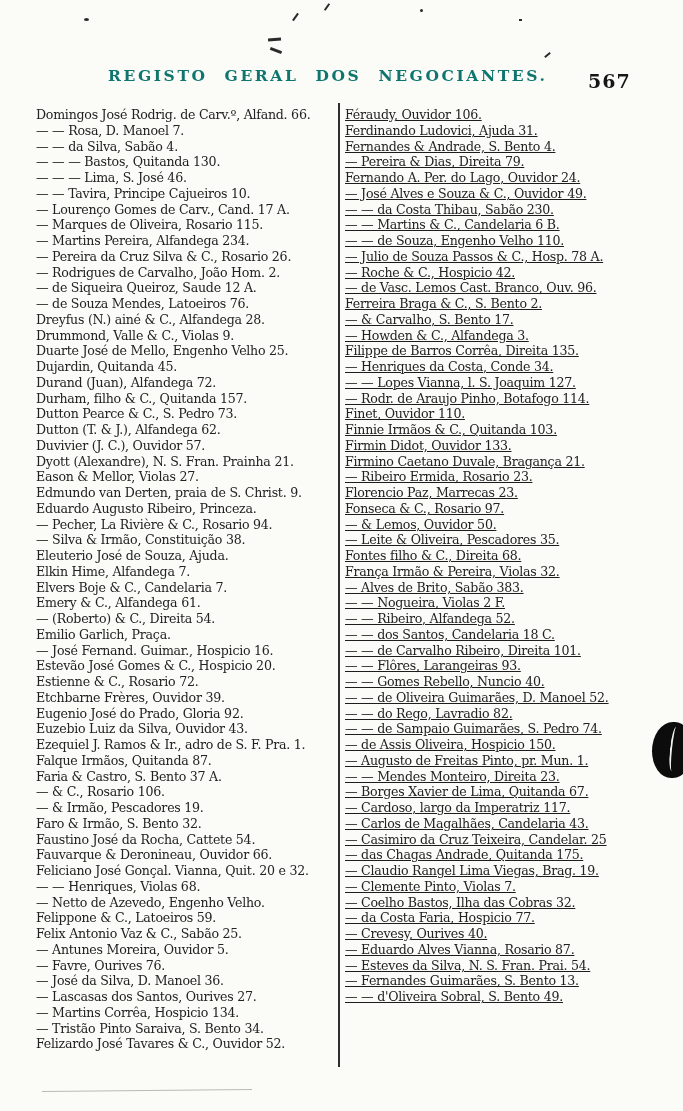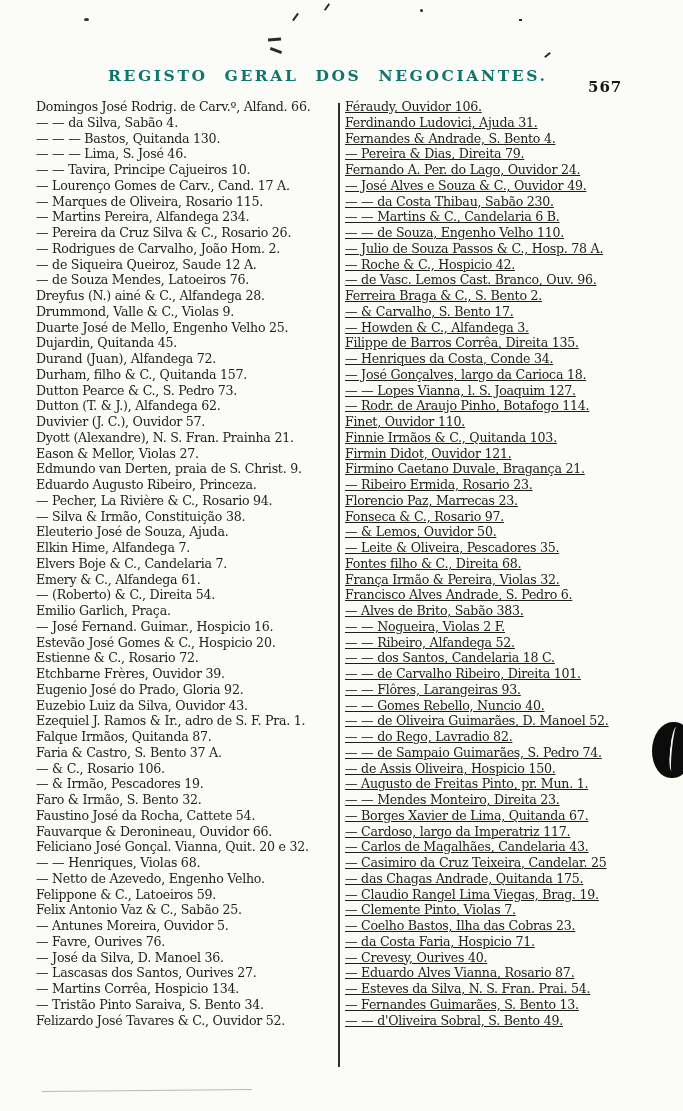--- a/index.html
+++ b/index.html
@@ -12,26 +12,26 @@
     color:#1d1d1d;
   }
   .header{position:absolute;top:66px;left:0;width:683px;height:22px;}
   .title{
     position:absolute;left:108px;top:0;
     font-size:15.5px;font-weight:bold;
     letter-spacing:2.6px;word-spacing:9px;
     color:#0f766e;
   }
   .pageno{
-    position:absolute;left:588px;top:12px;
-    font-size:15px;font-weight:bold;letter-spacing:1px;
+    position:absolute;left:588px;top:4px;
+    font-size:19px;font-weight:bold;letter-spacing:1px;
     color:#161616;
   }
   .columns{position:absolute;top:99px;left:0;width:683px;}
-  .col{position:absolute;top:0;}
+  .col{position:absolute;top:8px;}
   .col.left{left:36px;width:300px;}
   .col.right{left:345px;width:332px;text-decoration:underline;}
   .entry{
     font-size:12.6px;
     line-height:15.75px;
     letter-spacing:-0.25px;
     white-space:nowrap;
     color:#222;
   }
   .divider{
@@ -83,20 +83,21 @@
   <div class="header">
     <span class="title">REGISTO GERAL DOS NEGOCIANTES.</span>
     <span class="pageno">567</span>
   </div>
 
   <div class="divider"></div>
 
   <div class="columns">
     <div class="col left">
         <div class="entry">Domingos José Rodrig. de Carv.º, Alfand. 66.</div>
+        <div class="entry">— — Rosa, D. Manoel 7.</div>
         <div class="entry">— — da Silva, Sabão 4.</div>
         <div class="entry">— — — Bastos, Quitanda 130.</div>
         <div class="entry">— — — Lima, S. José 46.</div>
         <div class="entry">— — Tavira, Principe Cajueiros 10.</div>
         <div class="entry">— Lourenço Gomes de Carv., Cand. 17 A.</div>
         <div class="entry">— Marques de Oliveira, Rosario 115.</div>
         <div class="entry">— Martins Pereira, Alfandega 234.</div>
         <div class="entry">— Pereira da Cruz Silva &amp; C., Rosario 26.</div>
         <div class="entry">— Rodrigues de Carvalho, João Hom. 2.</div>
         <div class="entry">— de Siqueira Queiroz, Saude 12 A.</div>
@@ -160,57 +161,55 @@
         <div class="entry">— — Martins &amp; C., Candelaria 6 B.</div>
         <div class="entry">— — de Souza, Engenho Velho 110.</div>
         <div class="entry">— Julio de Souza Passos &amp; C., Hosp. 78 A.</div>
         <div class="entry">— Roche &amp; C., Hospicio 42.</div>
         <div class="entry">— de Vasc. Lemos Cast. Branco, Ouv. 96.</div>
         <div class="entry">Ferreira Braga &amp; C., S. Bento 2.</div>
         <div class="entry">— &amp; Carvalho, S. Bento 17.</div>
         <div class="entry">— Howden &amp; C., Alfandega 3.</div>
         <div class="entry">Filippe de Barros Corrêa, Direita 135.</div>
         <div class="entry">— Henriques da Costa, Conde 34.</div>
-        <div class="entry">— José Gonçalves, largo da Carioca 18.</div>
         <div class="entry">— — Lopes Vianna, l. S. Joaquim 127.</div>
         <div class="entry">— Rodr. de Araujo Pinho, Botafogo 114.</div>
         <div class="entry">Finet, Ouvidor 110.</div>
         <div class="entry">Finnie Irmãos &amp; C., Quitanda 103.</div>
-        <div class="entry">Firmin Didot, Ouvidor 121.</div>
+        <div class="entry">Firmin Didot, Ouvidor 133.</div>
         <div class="entry">Firmino Caetano Duvale, Bragança 21.</div>
         <div class="entry">— Ribeiro Ermida, Rosario 23.</div>
         <div class="entry">Florencio Paz, Marrecas 23.</div>
         <div class="entry">Fonseca &amp; C., Rosario 97.</div>
         <div class="entry">— &amp; Lemos, Ouvidor 50.</div>
         <div class="entry">— Leite &amp; Oliveira, Pescadores 35.</div>
         <div class="entry">Fontes filho &amp; C., Direita 68.</div>
         <div class="entry">França Irmão &amp; Pereira, Violas 32.</div>
-        <div class="entry">Francisco Alves Andrade, S. Pedro 6.</div>
         <div class="entry">— Alves de Brito, Sabão 383.</div>
         <div class="entry">— — Nogueira, Violas 2 F.</div>
         <div class="entry">— — Ribeiro, Alfandega 52.</div>
         <div class="entry">— — dos Santos, Candelaria 18 C.</div>
         <div class="entry">— — de Carvalho Ribeiro, Direita 101.</div>
         <div class="entry">— — Flôres, Larangeiras 93.</div>
         <div class="entry">— — Gomes Rebello, Nuncio 40.</div>
         <div class="entry">— — de Oliveira Guimarães, D. Manoel 52.</div>
         <div class="entry">— — do Rego, Lavradio 82.</div>
         <div class="entry">— — de Sampaio Guimarães, S. Pedro 74.</div>
         <div class="entry">— de Assis Oliveira, Hospicio 150.</div>
         <div class="entry">— Augusto de Freitas Pinto, pr. Mun. 1.</div>
         <div class="entry">— — Mendes Monteiro, Direita 23.</div>
         <div class="entry">— Borges Xavier de Lima, Quitanda 67.</div>
         <div class="entry">— Cardoso, largo da Imperatriz 117.</div>
         <div class="entry">— Carlos de Magalhães, Candelaria 43.</div>
         <div class="entry">— Casimiro da Cruz Teixeira, Candelar. 25</div>
         <div class="entry">— das Chagas Andrade, Quitanda 175.</div>
         <div class="entry">— Claudio Rangel Lima Viegas, Brag. 19.</div>
         <div class="entry">— Clemente Pinto, Violas 7.</div>
-        <div class="entry">— Coelho Bastos, Ilha das Cobras 23.</div>
-        <div class="entry">— da Costa Faria, Hospicio 71.</div>
+        <div class="entry">— Coelho Bastos, Ilha das Cobras 32.</div>
+        <div class="entry">— da Costa Faria, Hospicio 77.</div>
         <div class="entry">— Crevesy, Ourives 40.</div>
         <div class="entry">— Eduardo Alves Vianna, Rosario 87.</div>
         <div class="entry">— Esteves da Silva, N. S. Fran. Prai. 54.</div>
         <div class="entry">— Fernandes Guimarães, S. Bento 13.</div>
         <div class="entry">— — d'Oliveira Sobral, S. Bento 49.</div>
       </div>
   </div>
 
   <div class="ink-blob"></div>
   <div class="bottom-line"></div>

